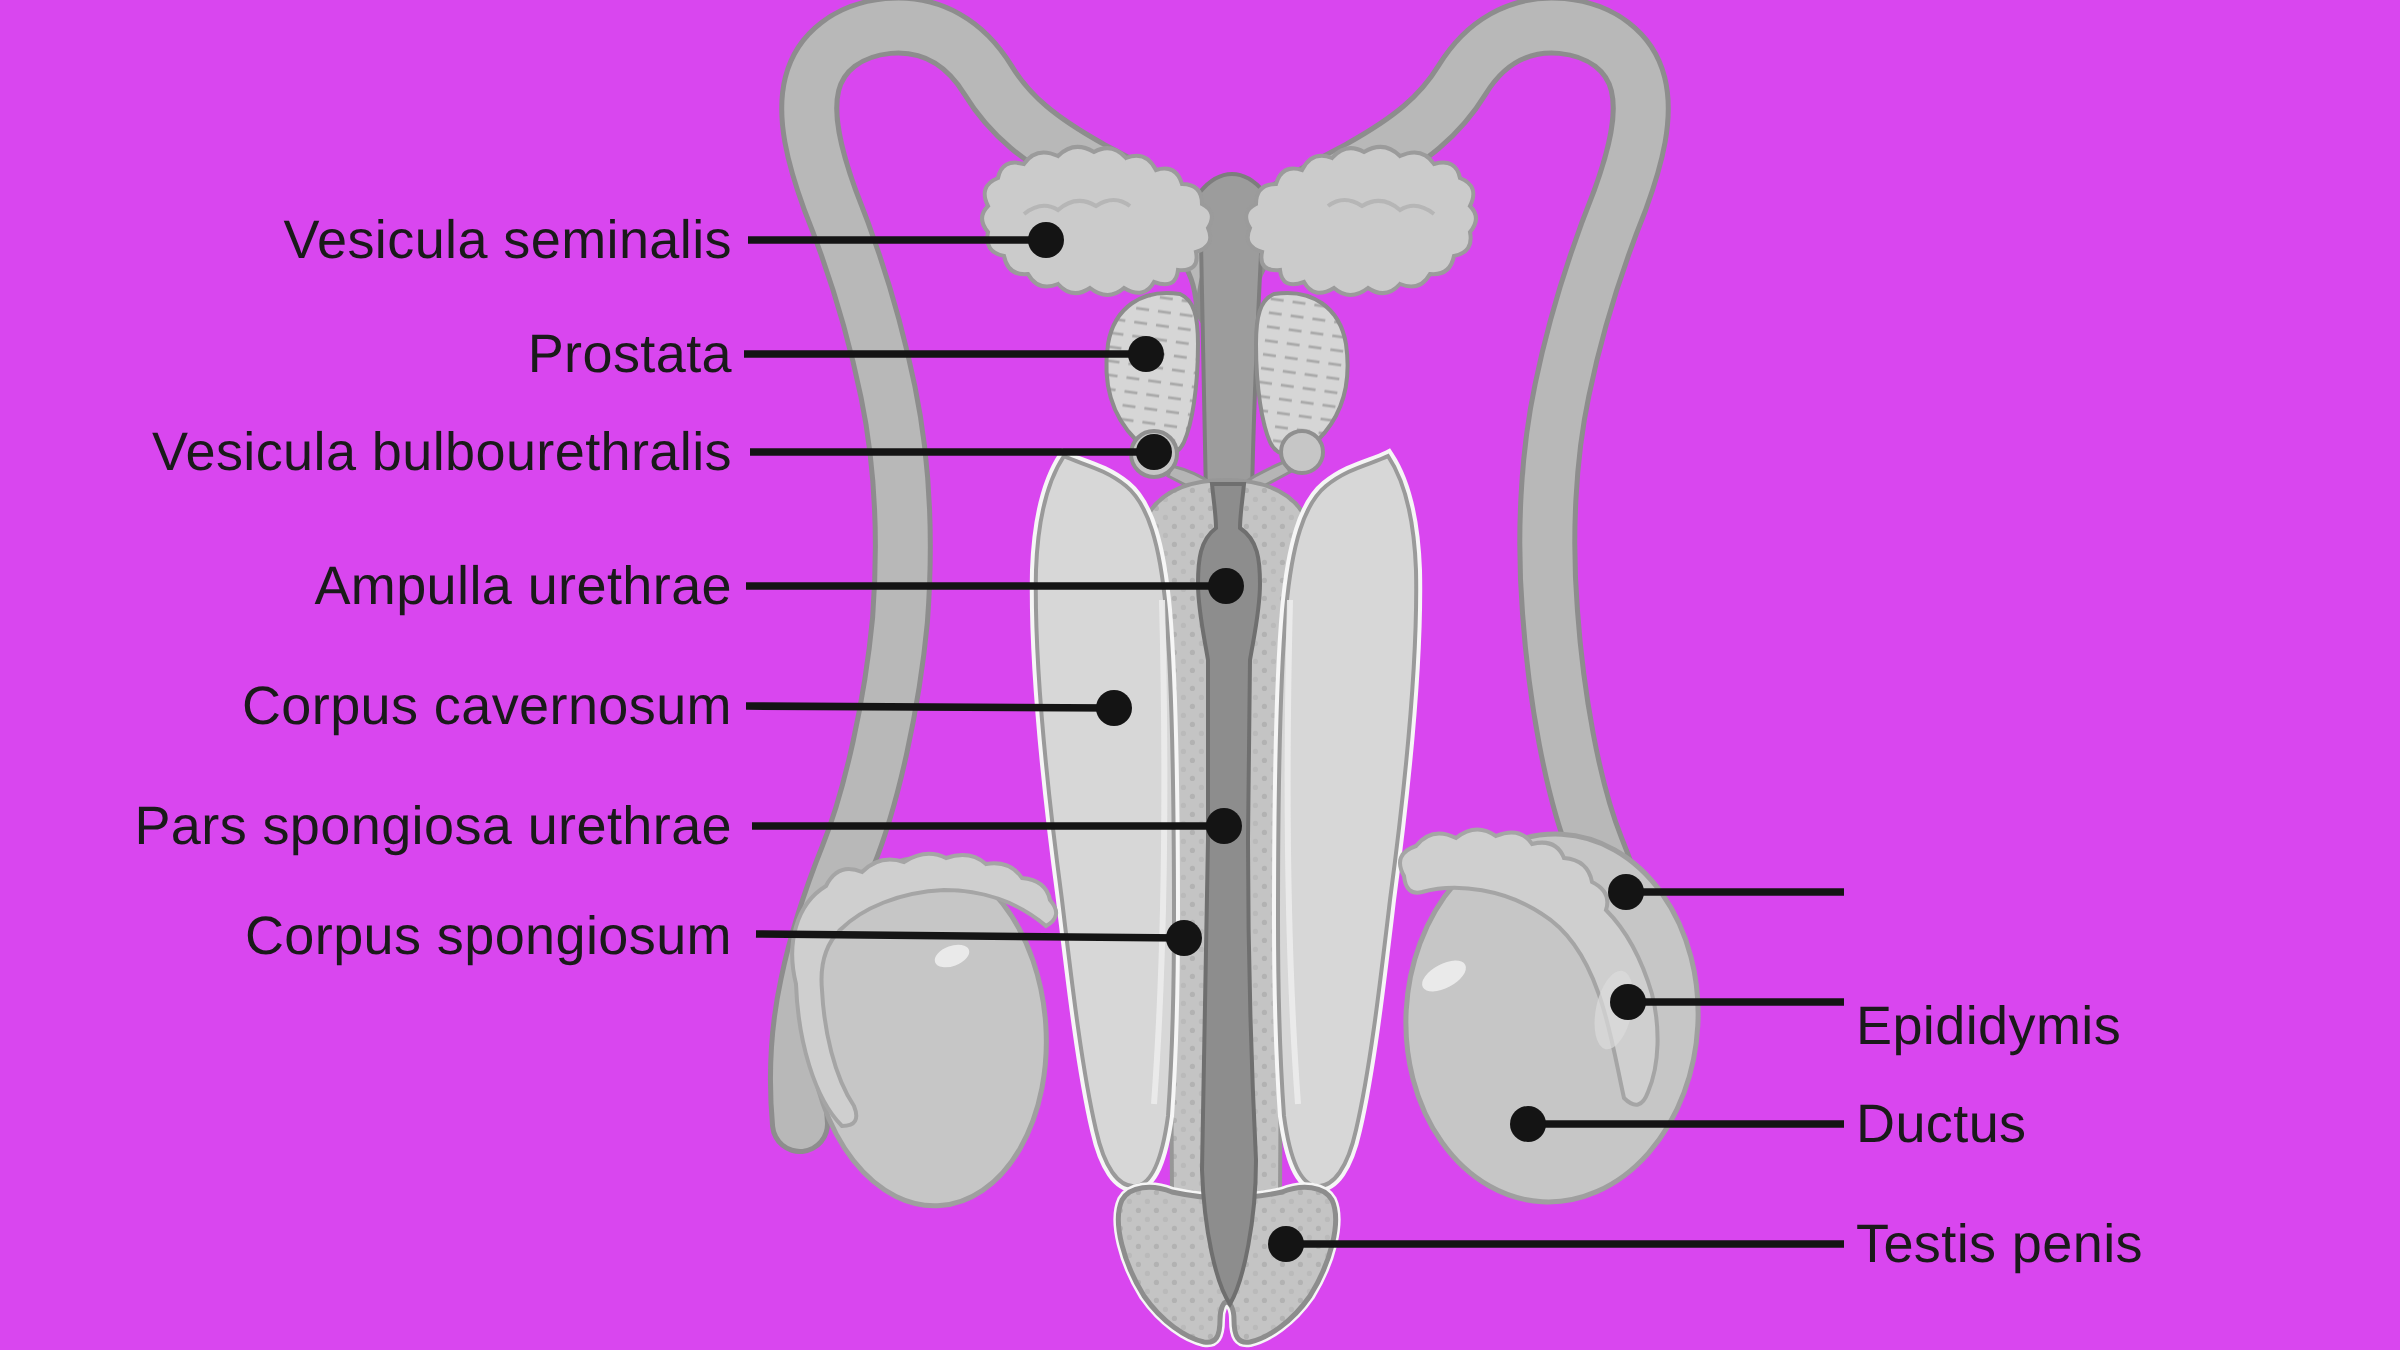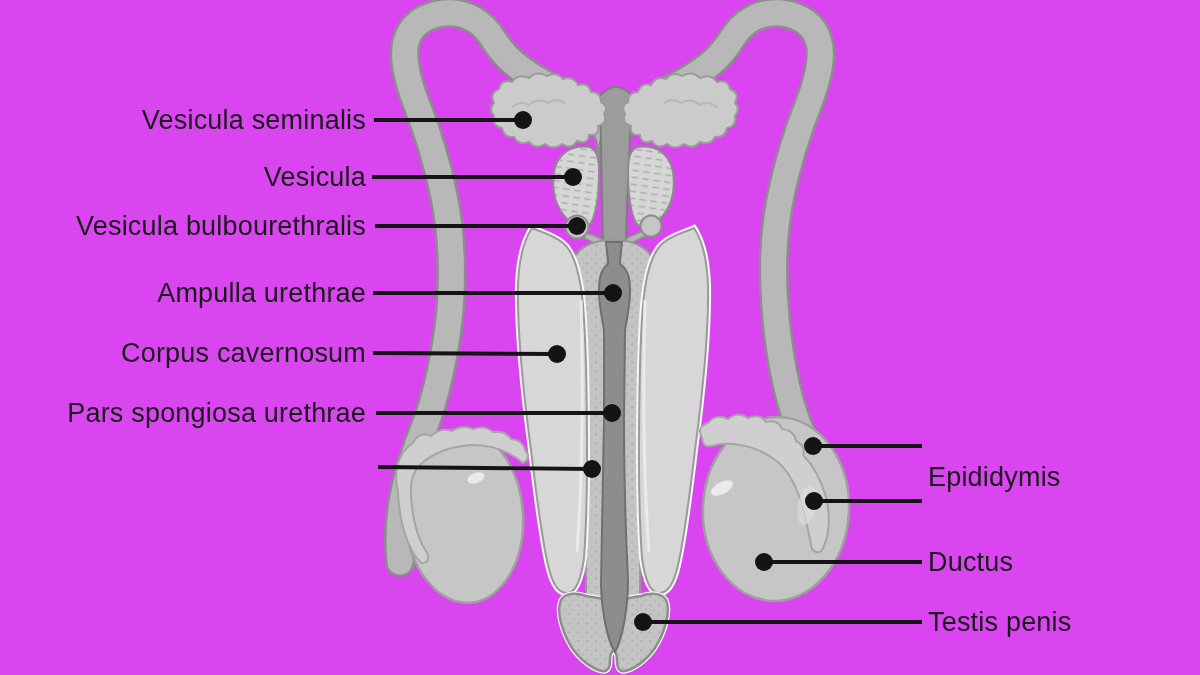--- a/index.html
+++ b/index.html
@@ -170,23 +170,24 @@
     <circle cx="612" cy="413" r="9"></circle>
     <circle cx="592" cy="469" r="9"></circle>
     <circle cx="813" cy="446" r="9"></circle>
     <circle cx="814" cy="501" r="9"></circle>
     <circle cx="764" cy="562" r="9"></circle>
     <circle cx="643" cy="622" r="9"></circle>
   </g>
 </svg>
 
 <div class="label label-left" style="top:103px">Vesicula seminalis</div>
-<div class="label label-left" style="top:160px">Vesicula</div>
+<div class="label label-left" style="top:160px">Prostata</div>
 <div class="label label-left" style="top:209px">Vesicula bulbourethralis</div>
 <div class="label label-left" style="top:336px">Corpus cavernosum</div>
 <div class="label label-left" style="top:276px">Ampulla urethrae</div>
 <div class="label label-left" style="top:396px">Pars spongiosa urethrae</div>
+<div class="label label-left" style="top:451px">Corpus spongiosum</div>
 
-<div class="label label-right" style="top:460px">Epididymis</div>
+<div class="label label-right" style="top:496px">Epididymis</div>
 <div class="label label-right" style="top:545px">Ductus</div>
 <div class="label label-right" style="top:605px">Testis penis</div>
 
 </div>
 
 </body></html>

